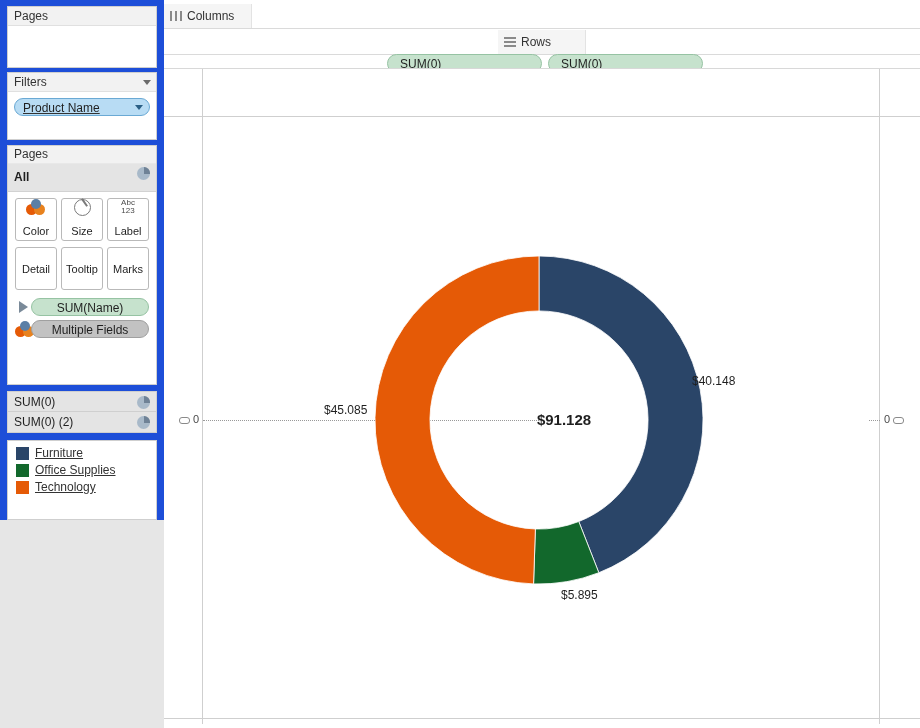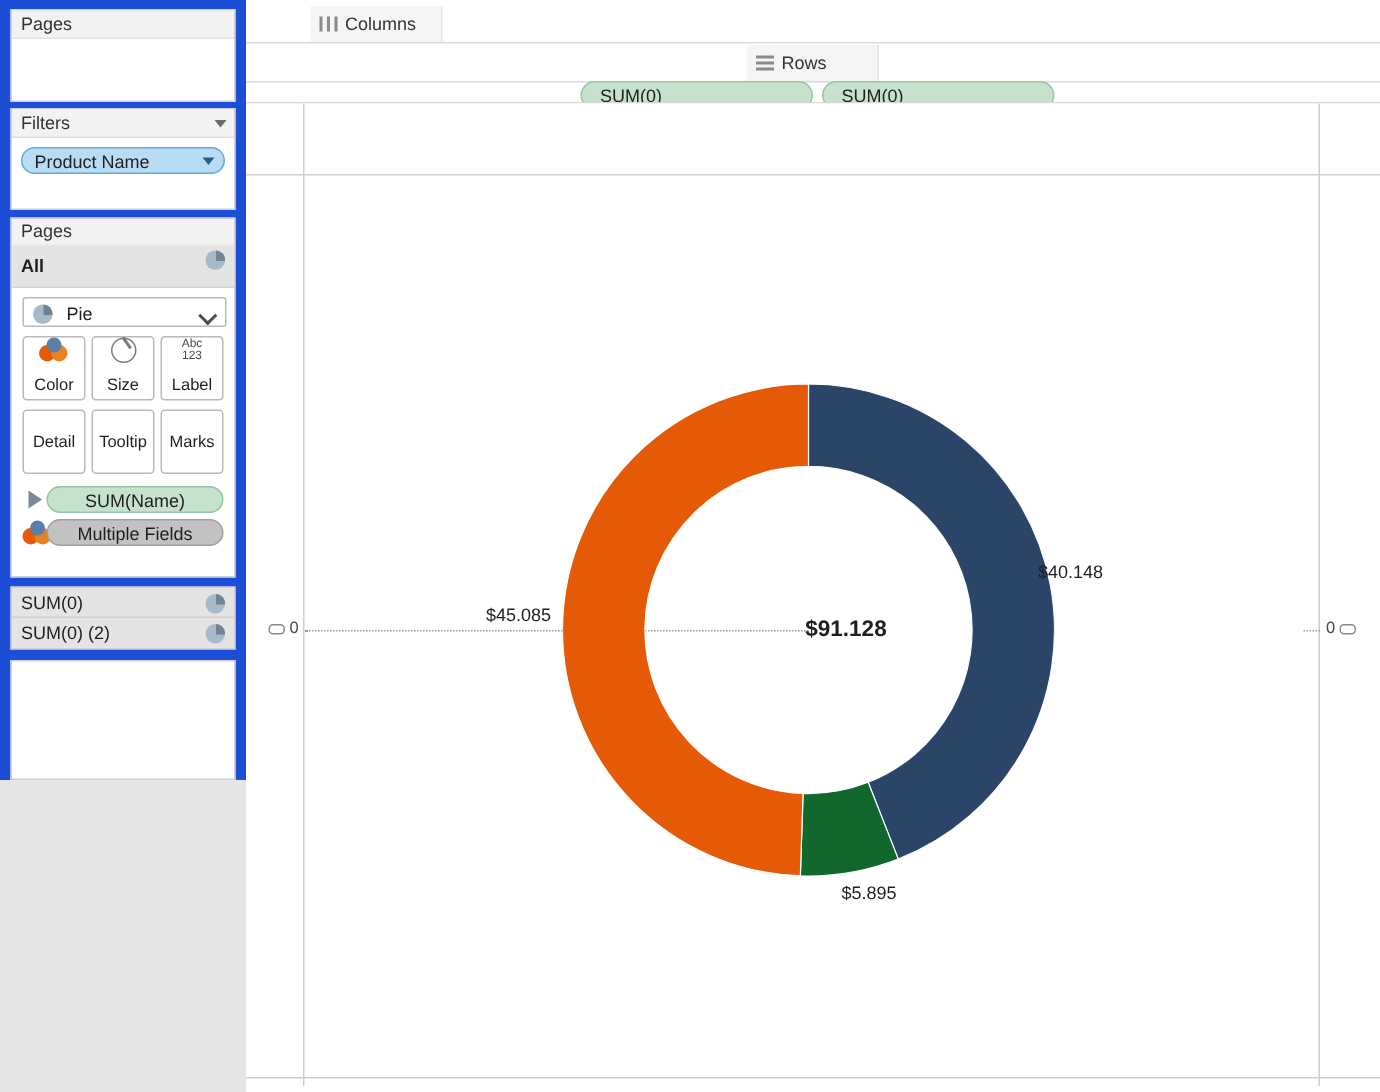--- a/index.html
+++ b/index.html
@@ -56,20 +56,21 @@
     position: absolute;
     right: 5px;
     top: 7px;
     width: 0; height: 0;
     border-left: 4px solid transparent;
     border-right: 4px solid transparent;
     border-top: 5px solid #6b6b6b;
   }
   .card-body {
     padding: 6px 6px 8px 6px;
+    text-decoration: underline;
   }
 
   
   #pages-card { top: 6px; height: 62px; }
 
   
   #filters-card { top: 72px; height: 68px; }
   .pill {
     height: 18px;
     line-height: 18px;
@@ -310,21 +311,21 @@
   .shelf {
     position: absolute;
     left: 0;
     width: 756px;
     height: 25px;
     border-bottom: 1px solid #dadada;
     box-sizing: border-box;
     display: flex;
     align-items: center;
   }
-  #shelf-columns { top: 4px; padding-left: 43px; }
+  #shelf-columns { top: 4px; }
   #shelf-rows { top: 30px; flex-direction: column; }
   .shelf-label {
     width: 88px;
     height: 24px;
     background: #f5f5f5;
     border-right: 1px solid #e3e3e3;
     display: flex;
     align-items: center;
     font-size: 12px;
     color: #333;
@@ -508,25 +509,20 @@
 
     <div class="card" id="marks-card">
       <div id="marks-header">
         <span>Pages</span>
       </div>
       <div id="marks-all">
         <span>All</span>
         <span class="pie-glyph"></span>
       </div>
 
-      <div id="mark-type-select">
-        <span class="pie-glyph"></span>
-        <span class="label">Pie</span>
-        <span class="chev"></span>
-      </div>
 
       <div class="btn-grid">
         <div class="mark-btn">
           <span class="glyph">
             <span class="icon-color">
                 <i class="c1"></i>
                 <i class="c2"></i>
                 <i class="c3"></i>
               </span>
           </span>
@@ -581,20 +577,34 @@
     <div class="sum-row" id="sum-row-1">
       <span>SUM(0)</span>
       <span class="pie-glyph"></span>
     </div>
     <div class="sum-row" id="sum-row-2">
       <span>SUM(0) (2)</span>
       <span class="pie-glyph"></span>
     </div>
 
     <div class="card" id="legend-card">
+      <div class="card-body" style="padding:4px 6px;">
+        <div class="legend-item">
+          <span class="legend-swatch" style="background:#2a4568"></span>
+          <span class="legend-text">Furniture</span>
+        </div>
+        <div class="legend-item">
+          <span class="legend-swatch" style="background:#12682c"></span>
+          <span class="legend-text">Office Supplies</span>
+        </div>
+        <div class="legend-item">
+          <span class="legend-swatch" style="background:#e55a06"></span>
+          <span class="legend-text">Technology</span>
+        </div>
+      </div>
     </div>
 
     <div id="sidebar-bottom-fill"></div>
   </div>
 
   <div id="worksheet">
 
     <div id="shelves">
       <div class="shelf" id="shelf-columns">
         <div class="shelf-label">

